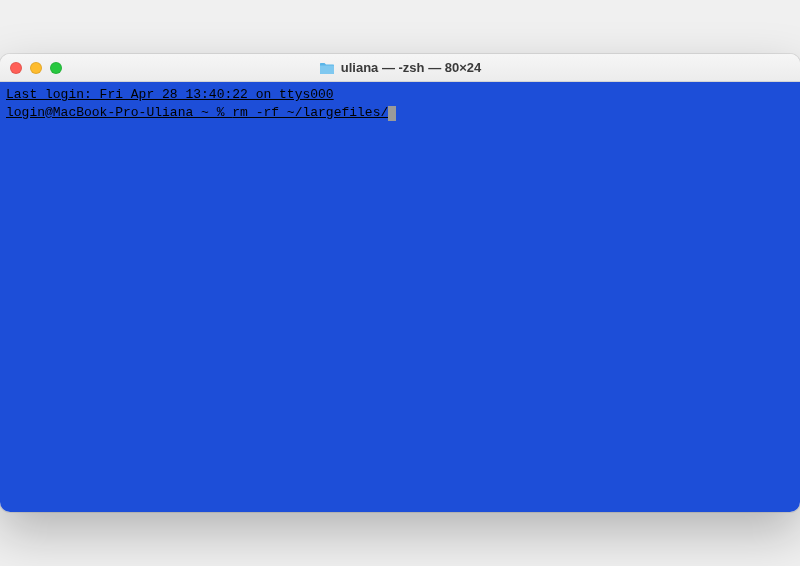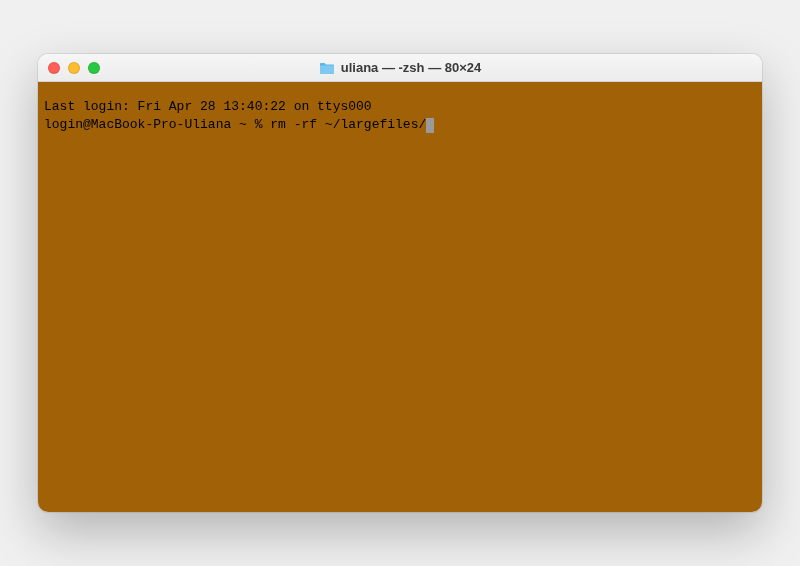--- a/index.html
+++ b/index.html
@@ -10,21 +10,21 @@
     body {
       width: 800px;
       height: 566px;
       background: #f0f0f0;
       display: flex;
       align-items: center;
       justify-content: center;
       font-family: -apple-system, BlinkMacSystemFont, "Helvetica Neue", sans-serif;
     }
     .window {
-      width: 724px;
+      width: 800px;
       height: 458px;
       background: #ffffff;
       border-radius: 10px;
       box-shadow: 0 20px 50px rgba(0,0,0,0.25), 0 0 0 1px rgba(0,0,0,0.08);
       overflow: hidden;
       display: flex;
       flex-direction: column;
     }
     .titlebar {
       height: 28px;
@@ -63,28 +63,29 @@
       height: 13px;
       display: inline-block;
     }
     .window-title {
       font-size: 13px;
       font-weight: 600;
       color: #3a3a3a;
     }
     .terminal-body {
       flex: 1;
-      background: #a16207;
-      padding: 16px 6px;
+      background: #1d4ed8;
+      padding: 4px 6px;
       font-family: "SF Mono", Menlo, Monaco, "Courier New", monospace;
       font-size: 13px;
       line-height: 1.35;
       color: #000000;
       white-space: pre;
       overflow: hidden;
+      text-decoration: underline;
     }
     .line {
       white-space: pre;
     }
     .cursor {
       display: inline-block;
       width: 8px;
       height: 15px;
       background: #9a9a9a;
       vertical-align: text-bottom;

